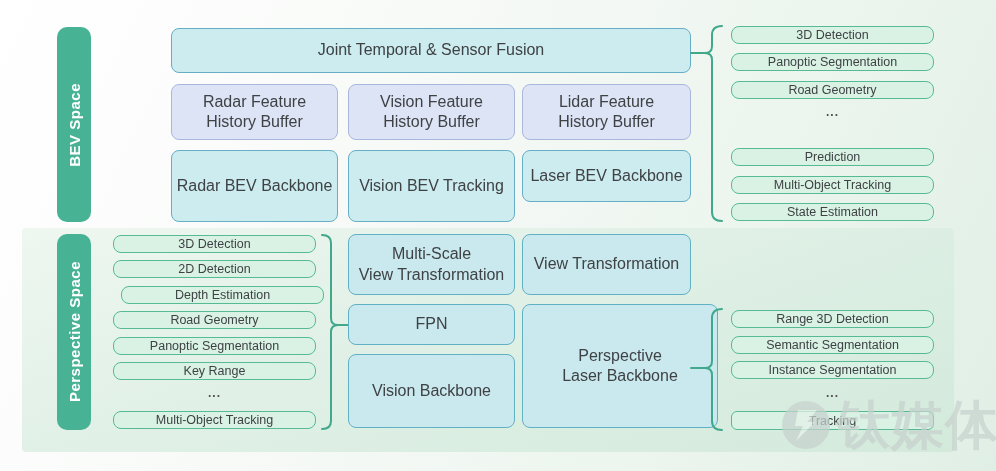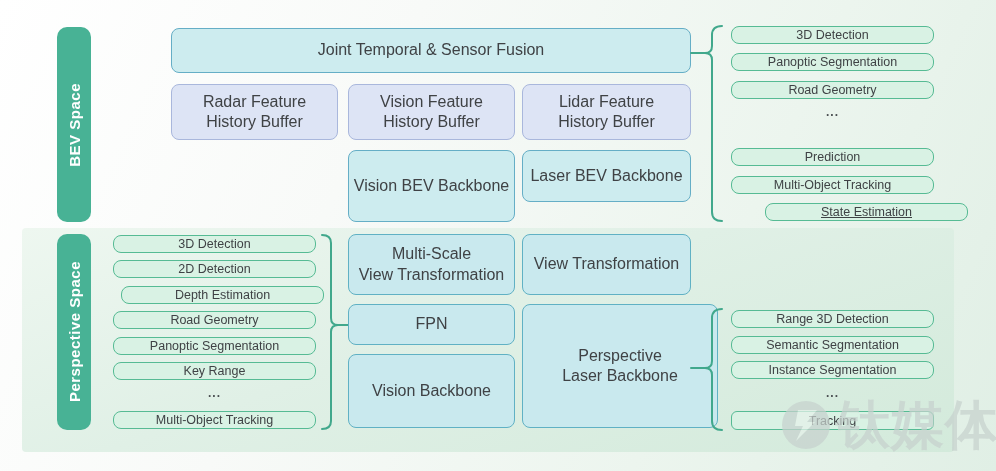--- a/index.html
+++ b/index.html
@@ -63,22 +63,25 @@
   </div>
   <div class="box lav" style="left:348px;top:84px;width:167px;height:56px;">
     <span>Vision Feature</span>
     <span>History Buffer</span>
   </div>
   <div class="box lav" style="left:522px;top:84px;width:169px;height:56px;">
     <span>Lidar Feature</span>
     <span>History Buffer</span>
   </div>
 
+  <div class="box cyan" style="left:171px;top:150px;width:167px;height:72px;">
+    <span>Radar BEV Backbone</span>
+  </div>
   <div class="box cyan" style="left:348px;top:150px;width:167px;height:72px;">
-    <span>Vision BEV Backbone</span>
+    <span>Vision BEV Tracking</span>
   </div>
   <div class="box cyan" style="left:522px;top:150px;width:169px;height:52px;">
     <span>Laser BEV Backbone</span>
   </div>
 
   <svg class="brace">
     <path d="M 691 53 H 705"></path>
     <path d="M 722 26 Q 712 26 712 35 L 712 46 Q 712 53 705 53 Q 712 53 712 60 L 712 212 Q 712 221 722 221"></path>
   </svg>
 
@@ -91,21 +94,21 @@
   <div class="box sm" style="left:731px;top:81px;width:203px;height:18px;">
     <span>Road Geometry</span>
   </div>
   <div class="dots" style="left:731px;top:104px;width:203px;height:16px;">...</div>
   <div class="box sm" style="left:731px;top:148px;width:203px;height:18px;border-radius:8px;">
     <span>Prediction</span>
   </div>
   <div class="box sm" style="left:731px;top:176px;width:203px;height:18px;">
     <span>Multi-Object Tracking</span>
   </div>
-  <div class="box sm" style="left:765px;top:203px;width:203px;height:18px;text-decoration:underline;">
+  <div class="box sm" style="left:731px;top:203px;width:203px;height:18px;">
     <span>State Estimation</span>
   </div>
 
   <div class="pill" style="left:57px;top:234px;width:34px;height:196px;">
     <span>Perspective Space</span>
   </div>
 
   <div class="box sm" style="left:113px;top:235px;width:203px;height:18px;">
     <span>3D Detection</span>
   </div>

